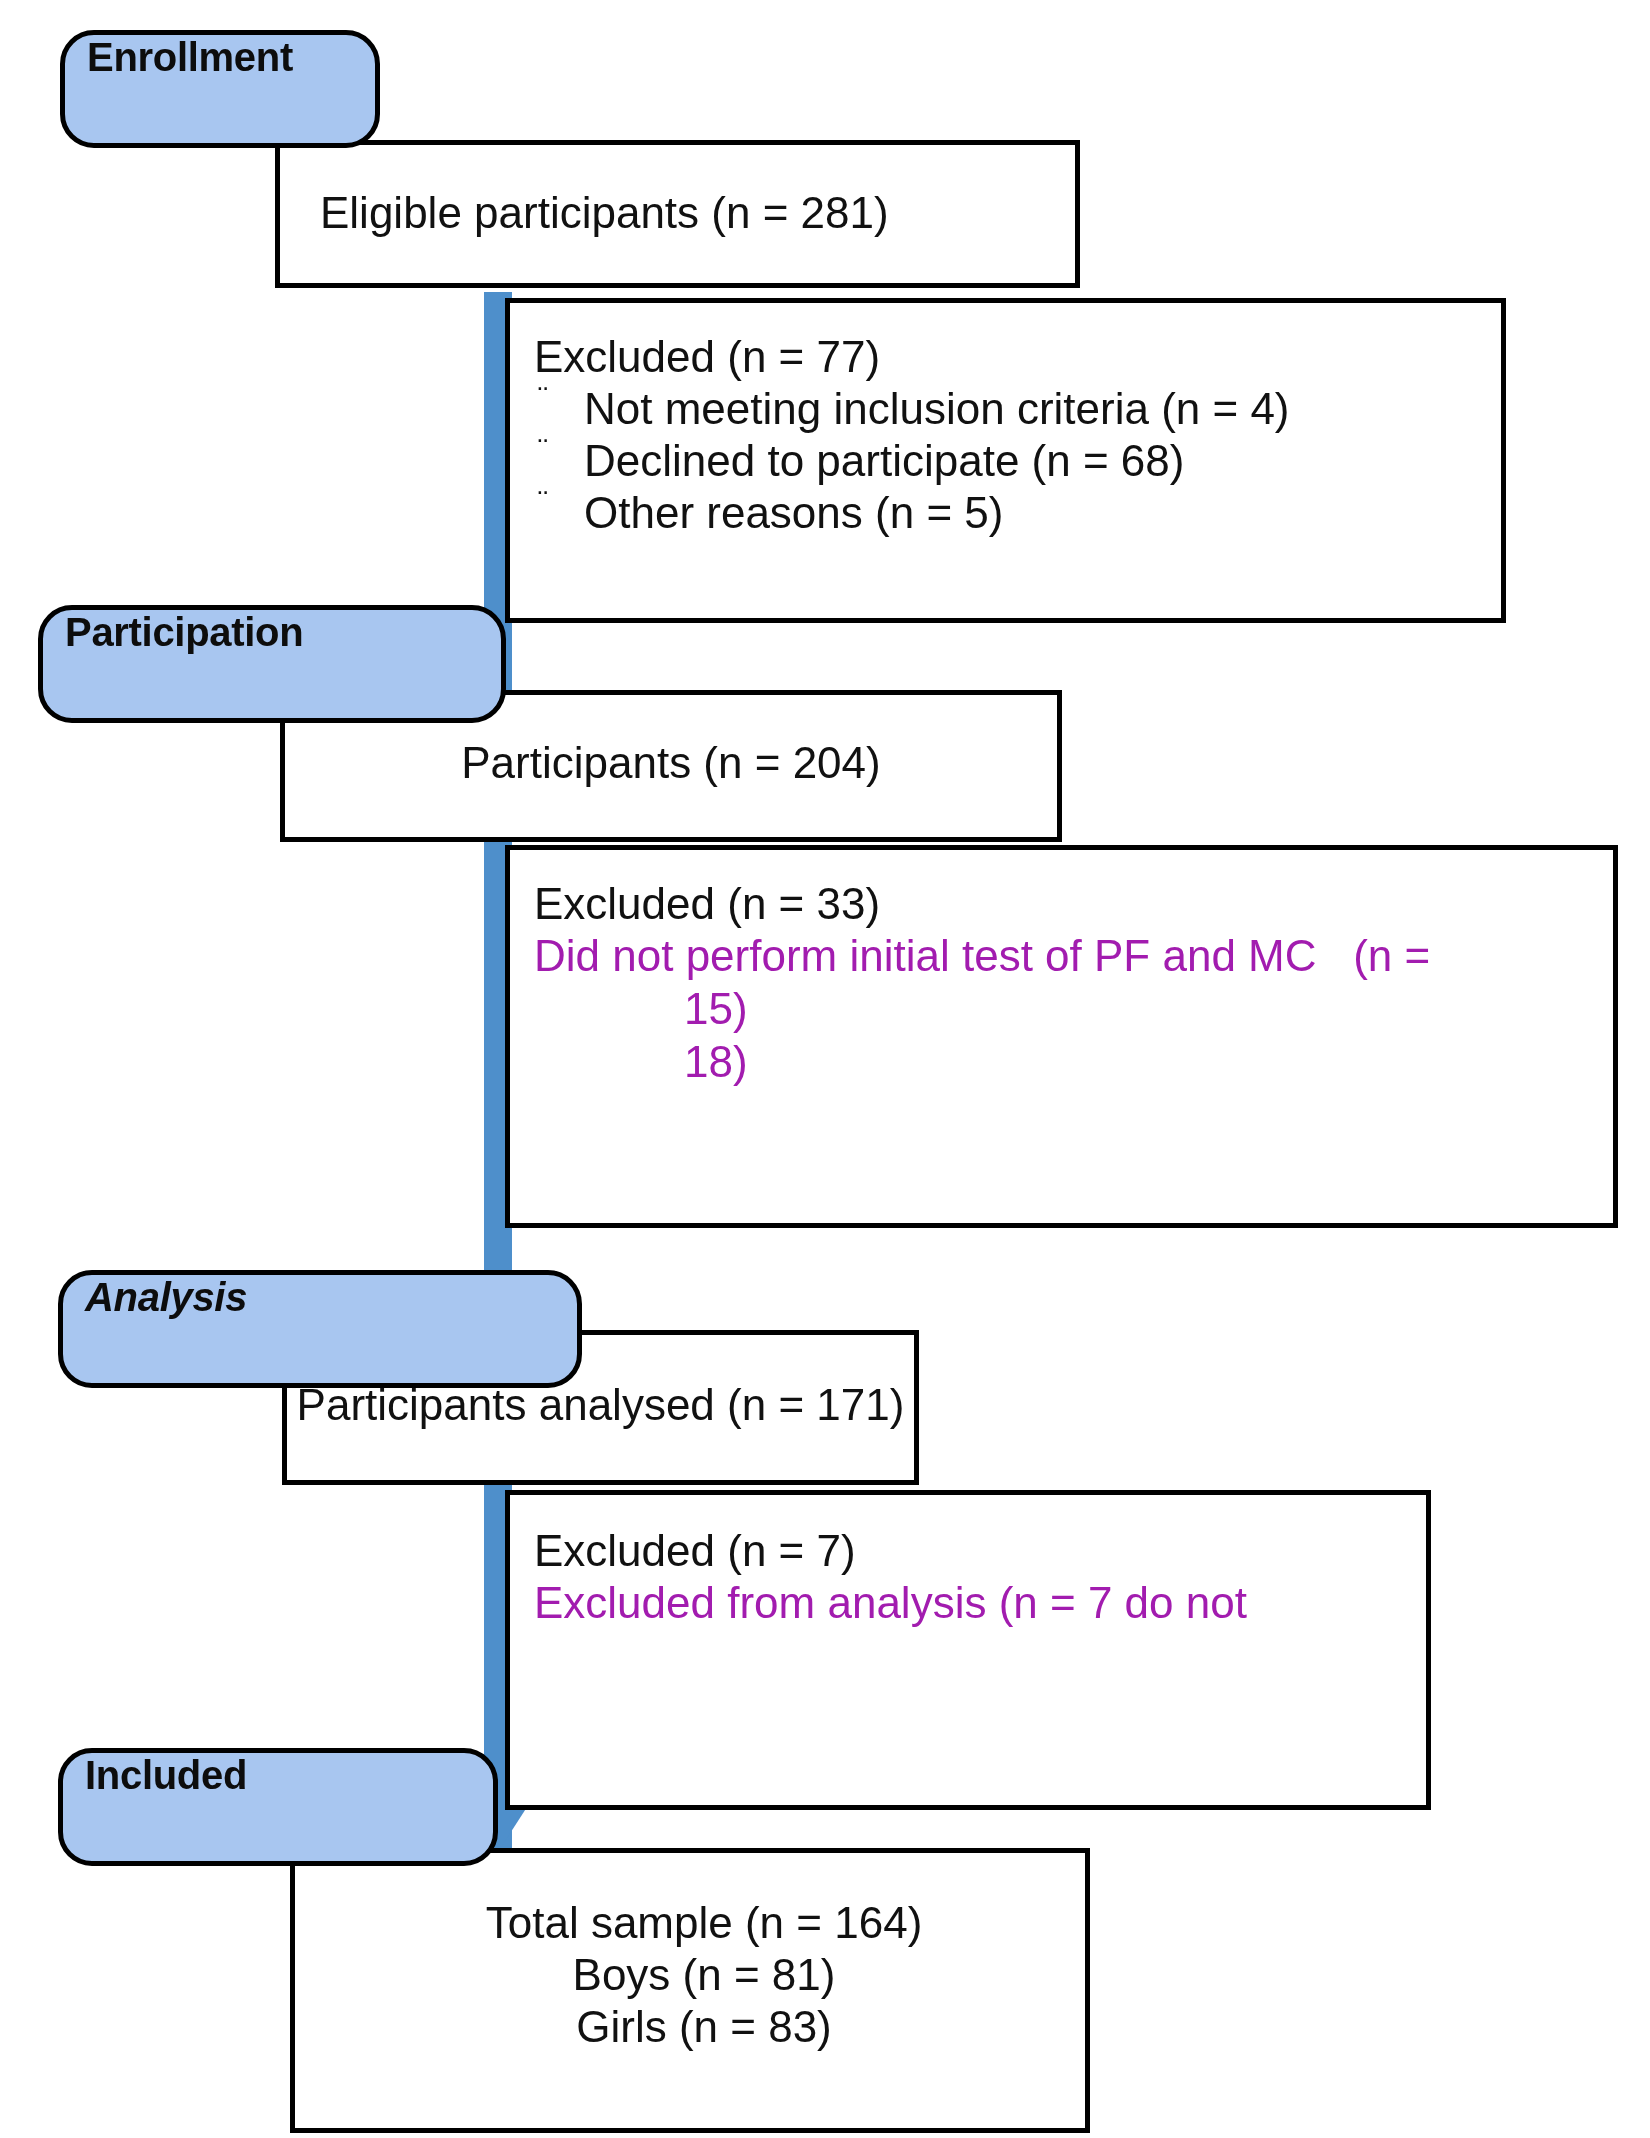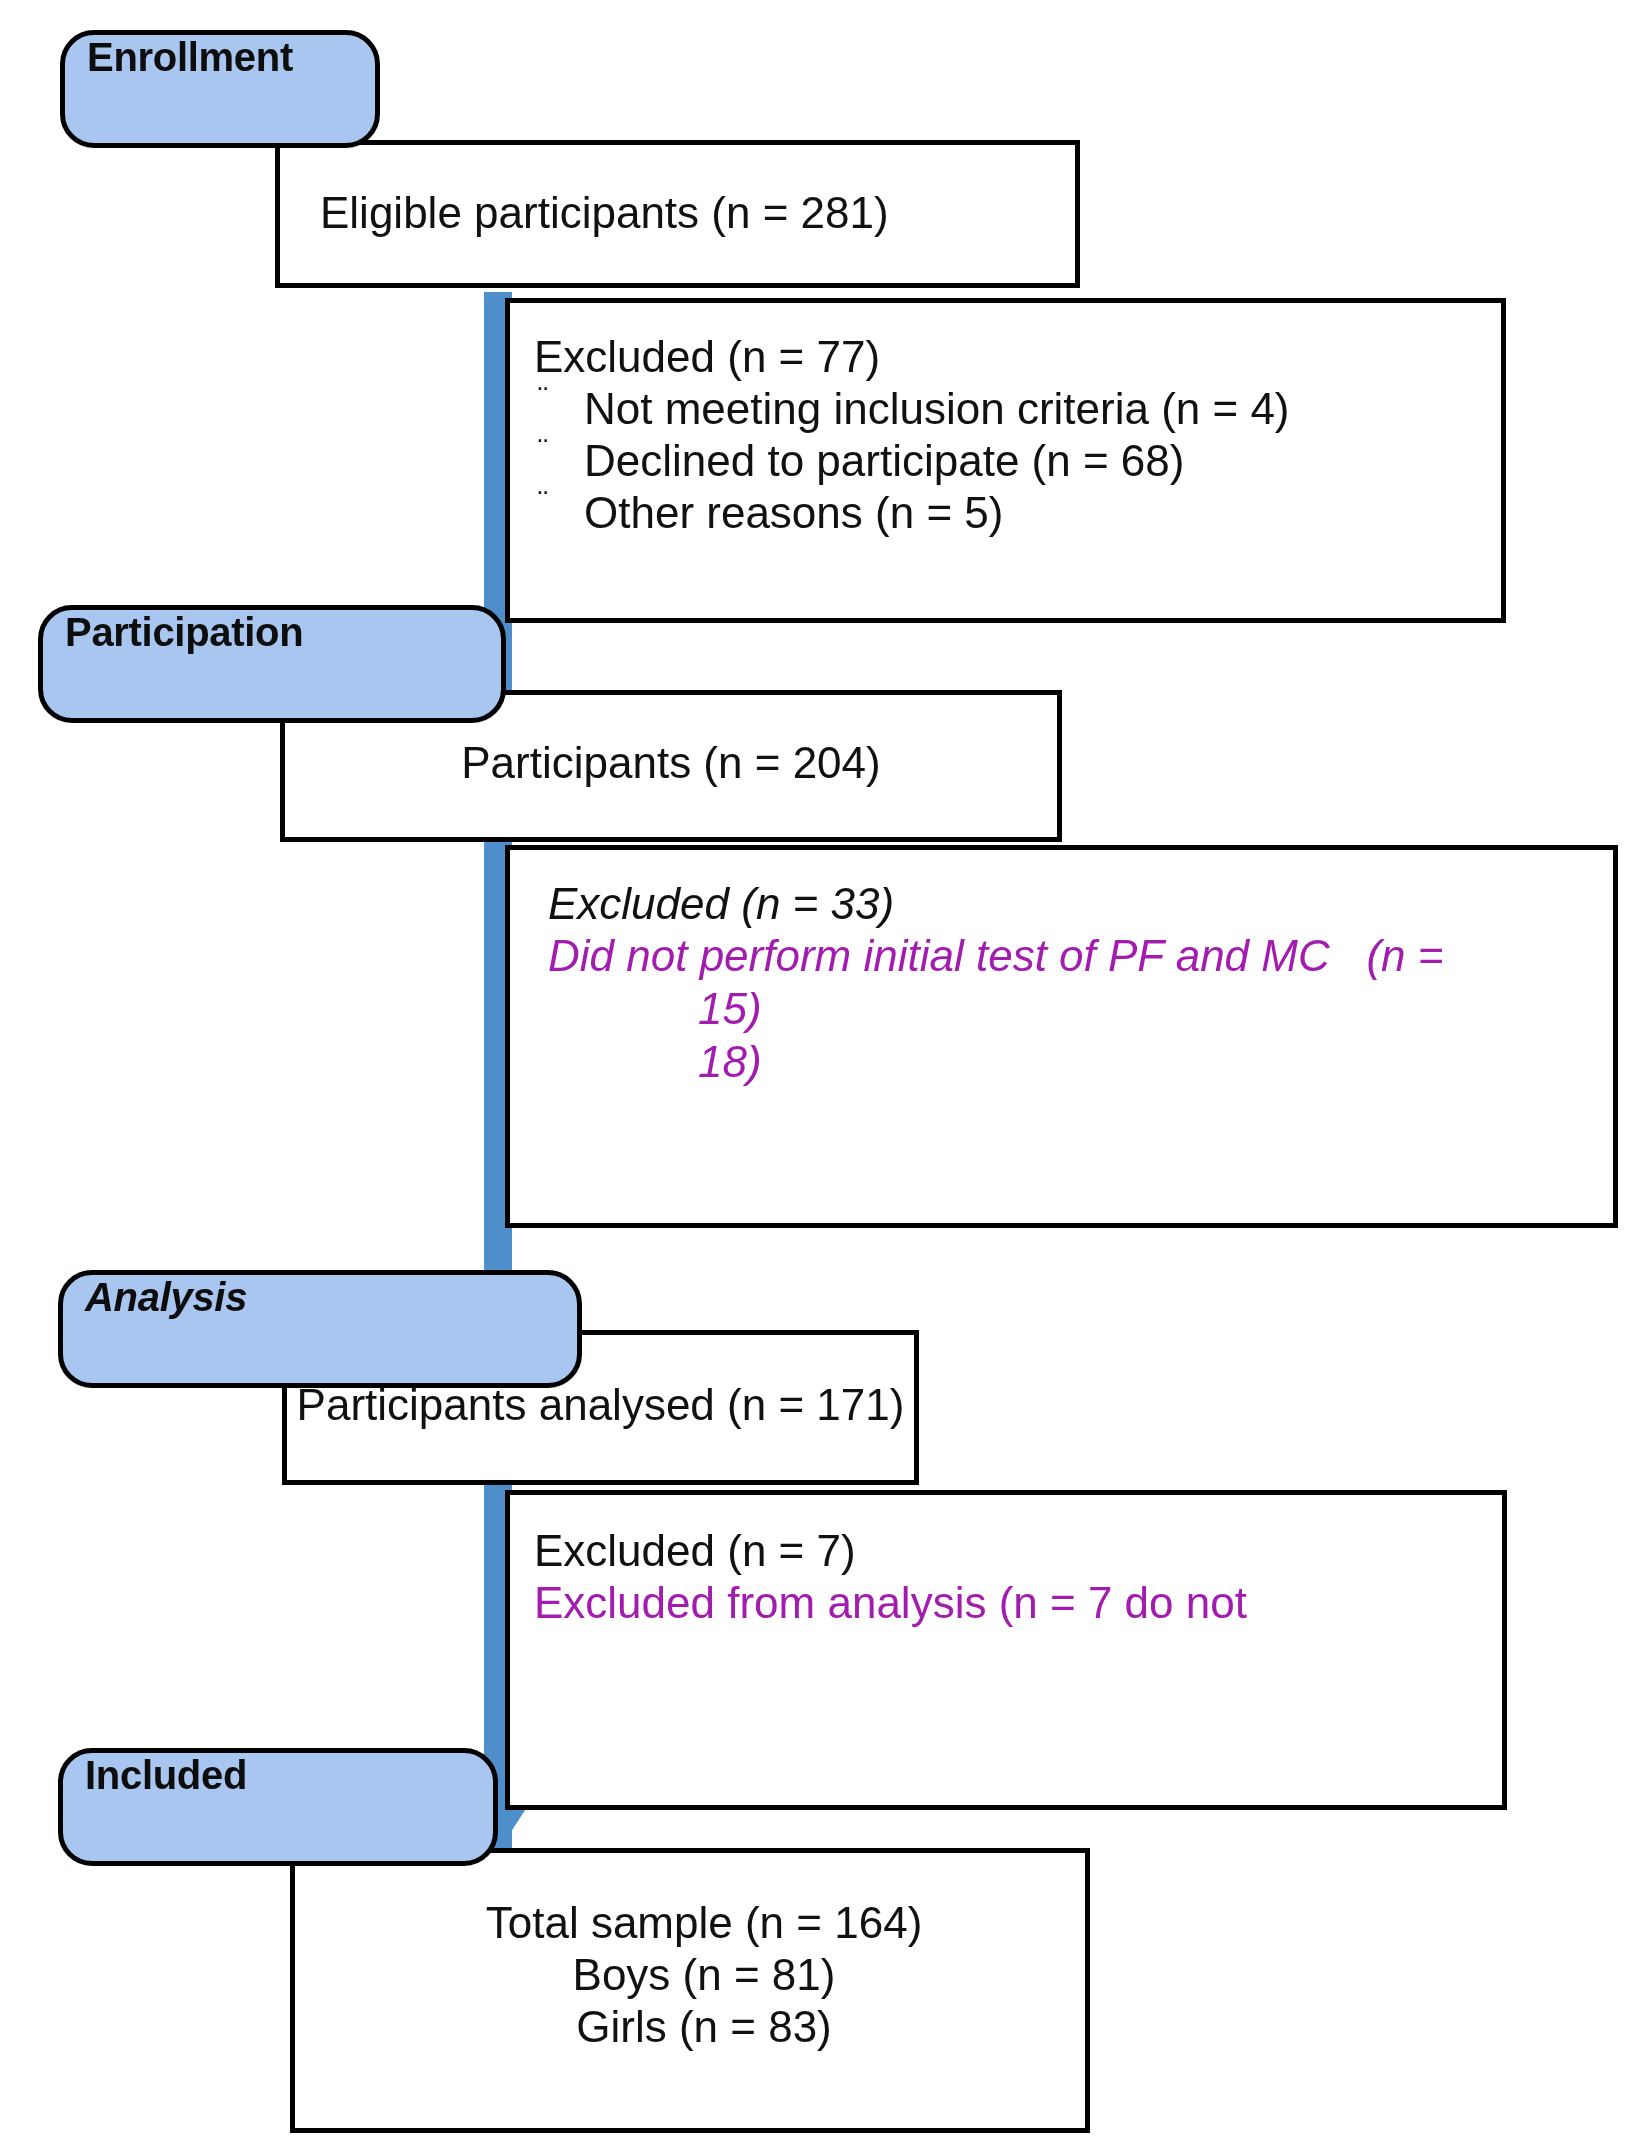--- a/index.html
+++ b/index.html
@@ -151,21 +151,21 @@
     <span class="pill-label">Participation</span>
   </div>
 
   <div class="box" style="left:280px; top:690px; width:782px; height:152px;">
     <div class="box-inner" style="padding:42px 0 0 0;">
       <div class="line center">Participants (n = 204)</div>
     </div>
   </div>
 
   <div class="box" style="left:505px; top:845px; width:1113px; height:383px;">
-    <div class="box-inner" style="padding:28px 24px 0 38px;font-style:italic;">
+    <div class="box-inner" style="padding:28px 24px 0 24px;">
       <div class="line">Excluded (n = 33)</div>
 
       <div class="just">
         <span class="l1">
           <span>Did not perform initial test of PF and MC</span>&nbsp;&nbsp;&nbsp;<span>(n =</span>
         </span>
         <span class="l2 narrow">15)</span>
       </div>
 
       <div class="just">
@@ -177,21 +177,21 @@
   <div class="stage-pill" style="left:58px; top:1270px; width:524px; height:118px;font-style:italic;">
     <span class="pill-label">Analysis</span>
   </div>
 
   <div class="box" style="left:282px; top:1330px; width:637px; height:155px;">
     <div class="box-inner" style="padding:44px 0 0 0;">
       <div class="line center">Participants analysed (n = 171)</div>
     </div>
   </div>
 
-  <div class="box" style="left:505px; top:1490px; width:1002px; height:320px;">
+  <div class="box" style="left:505px; top:1490px; width:926px; height:320px;">
     <div class="box-inner" style="padding:30px 24px 0 24px;">
       <div class="line">Excluded (n = 7)</div>
 
       <div class="just">
         <span class="l1">Excluded  from  analysis  (n = 7  do  not</span>
       </div>
     </div>
   </div>
 
   <div class="stage-pill" style="left:58px; top:1748px; width:440px; height:118px;">

